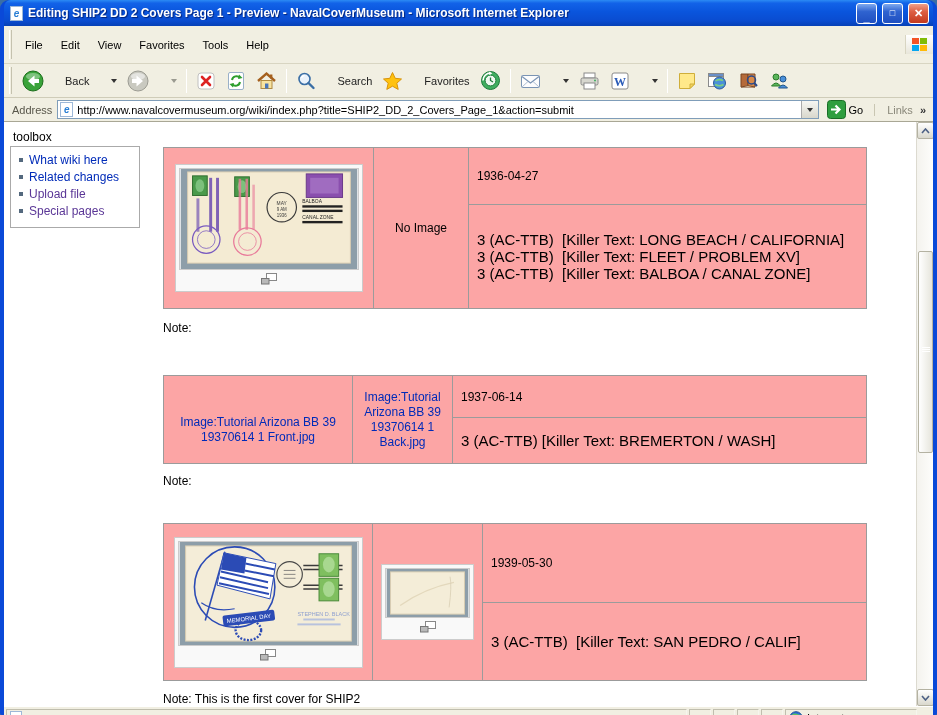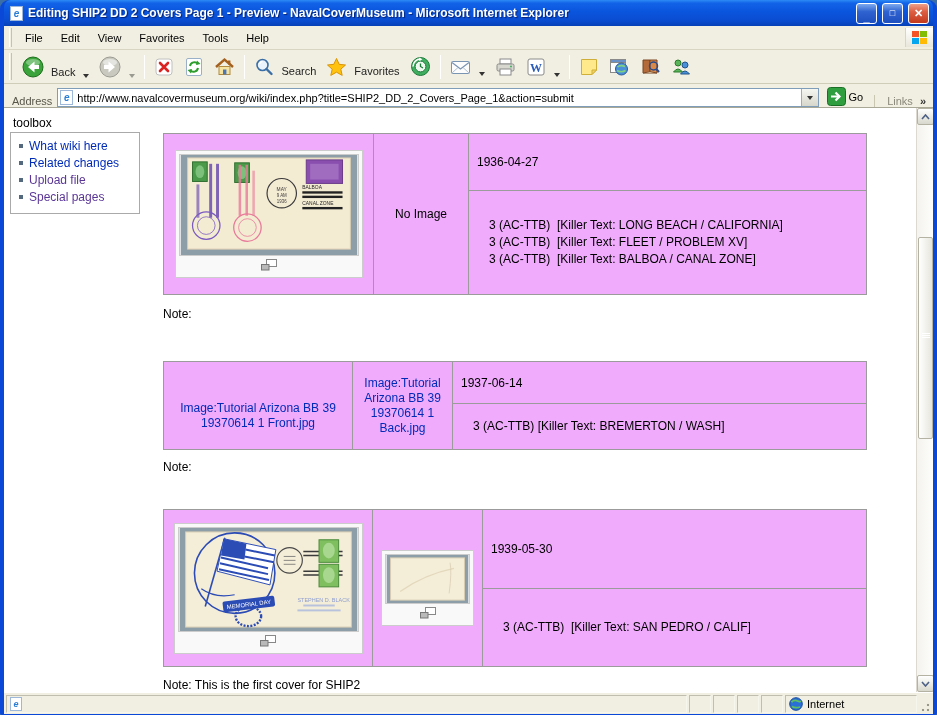--- a/index.html
+++ b/index.html
@@ -11,60 +11,60 @@
     background:linear-gradient(180deg,#2c8bf4 0%,#1263e8 12%,#0a55dd 45%,#0a4cd0 80%,#0741b6 100%); border-radius:7px 7px 0 0; }
   .titlebar .title-text { flex:1; color:#fff; font-size:12px; font-weight:bold; text-shadow:1px 1px 1px #00227a; white-space:nowrap; overflow:hidden; }
   .caption-btn { width:21px; height:21px; border-radius:3px; border:1px solid #fff; display:flex; align-items:center; justify-content:center;
     font-size:11px; color:#fff; font-weight:bold; background:linear-gradient(180deg,#7da9ef 0%,#2f63d0 40%,#1f4fc0 100%); }
   .caption-btn.close { background:linear-gradient(180deg,#f0a089 0%,#dd5f43 40%,#c33a1e 100%); }
   .caption-btn span { line-height:1; }
   .ie-doc { display:inline-flex; width:13px; height:15px; background:#fff; border:1px solid #9db8d8; align-items:center; justify-content:center;
     font-size:10px; font-weight:bold; font-style:italic; color:#2a7fd4; }
 
   
-  .menubar { height:24px; background:#f1efe2; border-bottom:1px solid #d8d5c2; display:flex; align-items:center; padding-left:4px; }
+  .menubar { height:38px; background:#f1efe2; border-bottom:1px solid #d8d5c2; display:flex; align-items:center; padding-left:4px; }
   .grip { width:3px; height:80%; border-left:1px solid #fff; border-right:1px solid #c5c2ae; margin:0 4px 0 1px; }
   .menu-item { font-size:11px; color:#000; padding:3px 9px; }
   .menu-spacer { flex:1; }
   .winlogo-box { width:28px; height:19px; background:linear-gradient(180deg,#fff,#e8e6da); border-left:1px solid #d8d5c2; display:flex; align-items:center; justify-content:center; }
   .winlogo { width:15px; height:13px; display:grid; grid-template-columns:7px 7px; grid-template-rows:6px 6px; gap:1px; }
   .winlogo i { display:block; }
 
   
   .toolbar { height:34px; background:#f1efe2; border-bottom:1px solid #cfccb8; display:flex; align-items:center; padding-left:4px; gap:2px; }
-  .tb-btn { display:flex; align-items:flex-end; gap:7px; padding:2px 4px; border-radius:3px; font-size:11px; color:#222; }
+  .tb-btn { display:flex; align-items:center; gap:21px; padding:2px 4px; border-radius:3px; font-size:11px; color:#222; }
   .tb-sep { width:1px; height:24px; background:#c9c6b2; border-right:1px solid #fff; margin:0 3px; }
   .caret { width:0; height:0; border-left:3px solid transparent; border-right:3px solid transparent; border-top:4px solid #333; margin-left:1px; }
   .caret.dim { border-top-color:#9a9a90; }
 
   
-  .addressbar { height:24px; background:#f1efe2; border-bottom:1px solid #a9a795; display:flex; align-items:flex-end; padding:0 4px 0 8px; gap:5px; }
+  .addressbar { height:24px; background:#f1efe2; border-bottom:1px solid #a9a795; display:flex; align-items:center; padding:0 4px 0 8px; gap:5px; }
   .addr-label { font-size:11px; color:#58564a; }
   .addr-input { flex:1; height:19px; background:#fff; border:1px solid #7f9db9; display:flex; align-items:center; padding-left:2px; gap:4px; }
   .addr-url { flex:1; font-size:11px; color:#000; white-space:nowrap; overflow:hidden; }
   .addr-drop { width:17px; height:17px; background:linear-gradient(180deg,#f6f6f2,#d8d7cc); border-left:1px solid #aaa; display:flex; align-items:center; justify-content:center; }
   .go-btn { display:flex; align-items:center; gap:3px; font-size:11px; padding:1px 3px; }
   .links-label { font-size:11px; color:#8a887a; padding:0 2px 0 12px; border-left:1px solid #c9c6b2; margin-left:3px; }
   .chevron2 { font-size:11px; font-weight:bold; color:#333; padding-right:3px; }
 
   
   .content { position:relative; height:584px; background:#fff; overflow:hidden; }
   .sidebar { position:absolute; left:0; top:4px; width:156px; }
   .toolbox-title { font-size:12px; color:#000; margin:4px 0 2px 9px; }
   .portlet { margin-left:6px; width:130px; border:1px solid #aaa; background:#fff; padding:4px 0 6px 4px; }
   .portlet-item { display:flex; align-items:center; gap:6px; margin:2px 0 3px 4px; }
   .bullet { width:4px; height:4px; background:#54697e; flex:none; }
   .wikilink { font-size:12px; color:#002bb8; text-decoration:none; cursor:pointer; }
   .wikilink.visited { color:#5a3696; }
 
   .page { margin-left:159px; width:710px; font-size:12px; color:#000; }
   table.covers { border-collapse:collapse; table-layout:fixed; width:703px; }
-  table.covers td { border:1px solid #9b9b9b; background:#f0abfc; vertical-align:middle; }
+  table.covers td { border:1px solid #9b9b9b; background:#fca5a5; vertical-align:middle; }
   .date-cell { padding-left:8px; font-size:12px; }
-  .killer-cell { padding-left:20px; font-size:12px; }
+  .killer-cell { padding-left:8px; font-size:15px; }
   .killer-line { white-space:pre-wrap; line-height:17px; }
   .center-cell { text-align:center; }
   .note-line { font-size:12px; }
 
   
   .thumb-frame { margin:6px auto; background:#f9f9f9; border:1px solid #ccc; padding:3px; display:inline-block; text-align:center; }
   .thumb-frame svg.cover { display:block; border:1px solid #ccc; }
   .magnify { margin-top:3px; display:inline-block; }
 
   .img-link { display:block; text-align:center; line-height:15px; }

